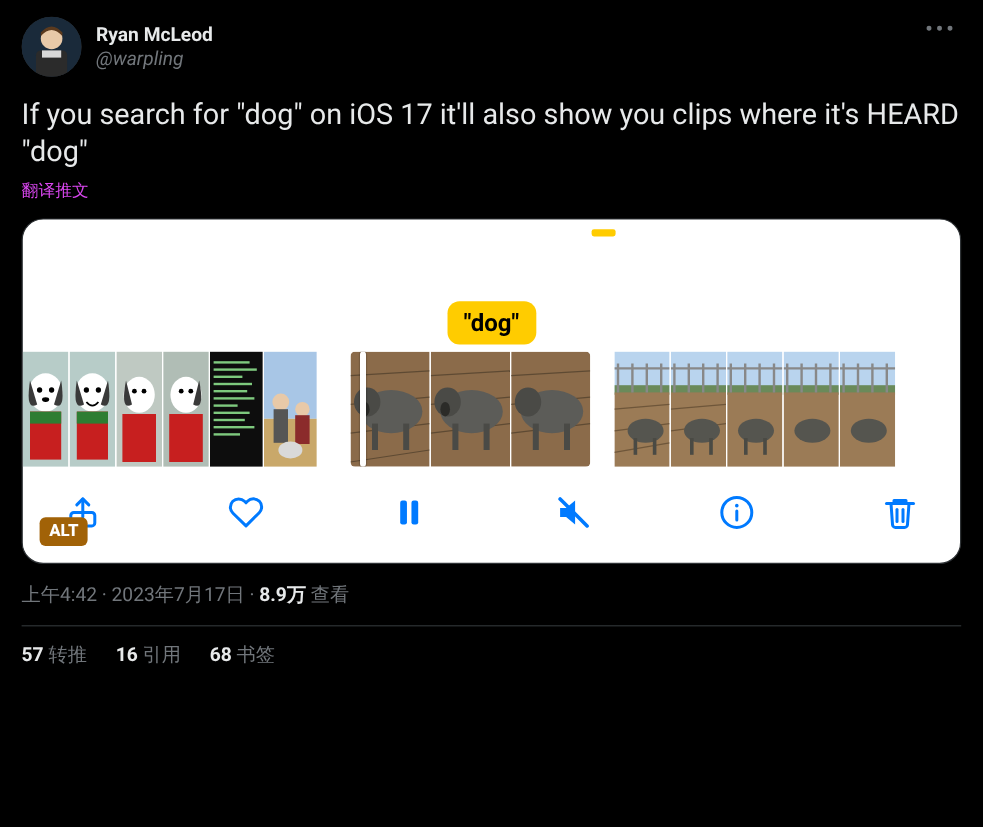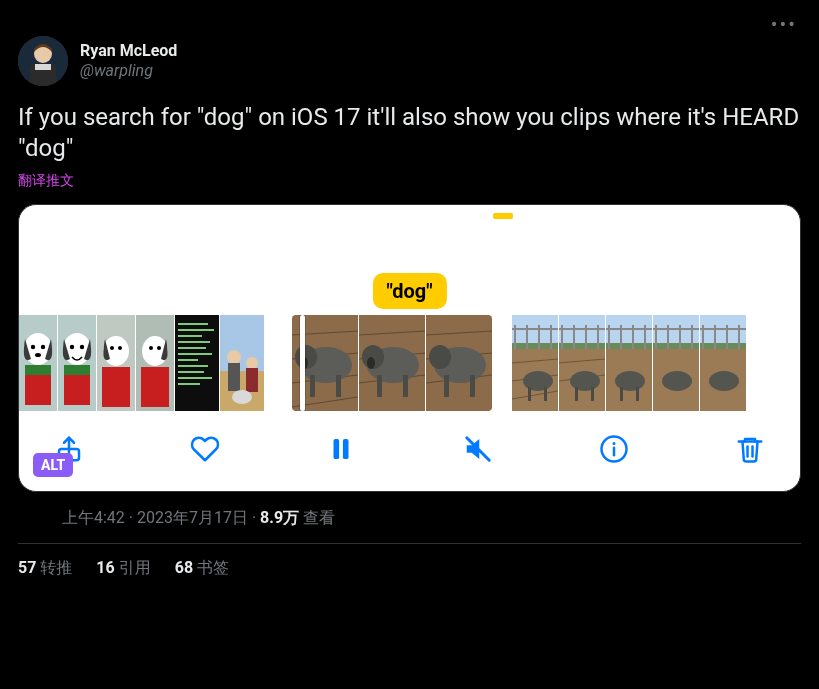--- a/index.html
+++ b/index.html
@@ -1,19 +1,19 @@
 <!DOCTYPE html>
 <html><head>
 <meta charset="utf-8">
 <style>
   * { box-sizing: border-box; margin: 0; padding: 0; }
   html, body { width: 819px; height: 689px; background: #000; font-family: -apple-system, BlinkMacSystemFont, "Segoe UI", Roboto, Helvetica, Arial, sans-serif; color: #e7e9ea; overflow: hidden; }
   .tweet { padding: 14px 18px; position: relative; }
   .more { position: absolute; top: 12px; right: 22px; color: #71767b; font-size: 20px; letter-spacing: 2px; cursor: pointer; }
-  .header { display: flex; align-items: center; gap: 12px; margin-top: 22px; }
+  .header { display: flex; align-items: center; gap: 12px; }
   .avatar { width: 50px; height: 50px; border-radius: 50%; overflow: hidden; background: #333; flex-shrink: 0; }
   .avatar svg { width: 100%; height: 100%; display: block; }
   .names { display: flex; flex-direction: column; line-height: 1.25; }
   .display-name { font-weight: 700; font-size: 16px; color: #e7e9ea; }
   .handle { font-size: 16px; color: #71767b; font-style: italic; }
   .body-text { margin-top: 16px; font-size: 24px; line-height: 1.3; color: #e7e9ea; }
   .translate { margin-top: 8px; color: #d946ef; font-size: 14px; cursor: pointer; }
   .media-card { margin-top: 14px; border-radius: 18px; background: #fff; overflow: hidden; position: relative; border: 1px solid #2f3336; }
   .media-top { height: 110px; position: relative; }
   .dog-label { position: absolute; left: 50%; transform: translateX(-50%); bottom: 6px; background: #ffcc00; color: #000; font-weight: 700; font-size: 20px; padding: 6px 14px; border-radius: 10px; }
@@ -22,22 +22,22 @@
   .gap { width: 28px; }
   .gap2 { width: 20px; }
   .frame { height: 96px; }
   .frame svg { height: 100%; width: auto; display: block; }
   .yellow-tick { position: absolute; bottom: 96px; left: 474px; width: 20px; height: 6px; background: #ffcc00; border-radius: 2px; }
   .middle-group { position: relative; border-radius: 4px; overflow: hidden; }
   .scrub { position: absolute; left: 8px; top: 0; bottom: 0; width: 5px; background: #fff; border-radius: 3px; box-shadow: 0 0 0 1px rgba(0,0,0,.15); }
   .toolbar { display: flex; justify-content: space-between; align-items: center; padding: 22px 34px 26px; }
   .tool-icon { color: #007aff; width: 32px; height: 32px; display: flex; align-items: center; justify-content: center; cursor: pointer; }
   .tool-icon svg { width: 30px; height: 30px; display: block; }
-  .alt-badge { position: absolute; left: 14px; bottom: 14px; background: #8b5cf6; color: #fff; font-weight: 800; font-size: 14px; padding: 4px 8px; border-radius: 5px; }
-  .meta { margin-top: 16px; color: #71767b; font-size: 16px; margin-left: 44px; }
+  .alt-badge { position: absolute; left: 14px; bottom: 14px; background: #a16207; color: #fff; font-weight: 800; font-size: 14px; padding: 4px 8px; border-radius: 5px; }
+  .meta { margin-top: 16px; color: #71767b; font-size: 16px; }
   .meta .views-count { color: #e7e9ea; font-weight: 700; }
   .divider { height: 1px; background: #2f3336; margin: 14px 0; }
   .stats { display: flex; gap: 24px; color: #71767b; font-size: 16px; align-items: flex-end; }
   .stats .num { color: #e7e9ea; font-weight: 700; margin-right: 4px; }
 </style>
 </head>
 <body>
 
 <div class="tweet">
   <div class="more">•••</div>

